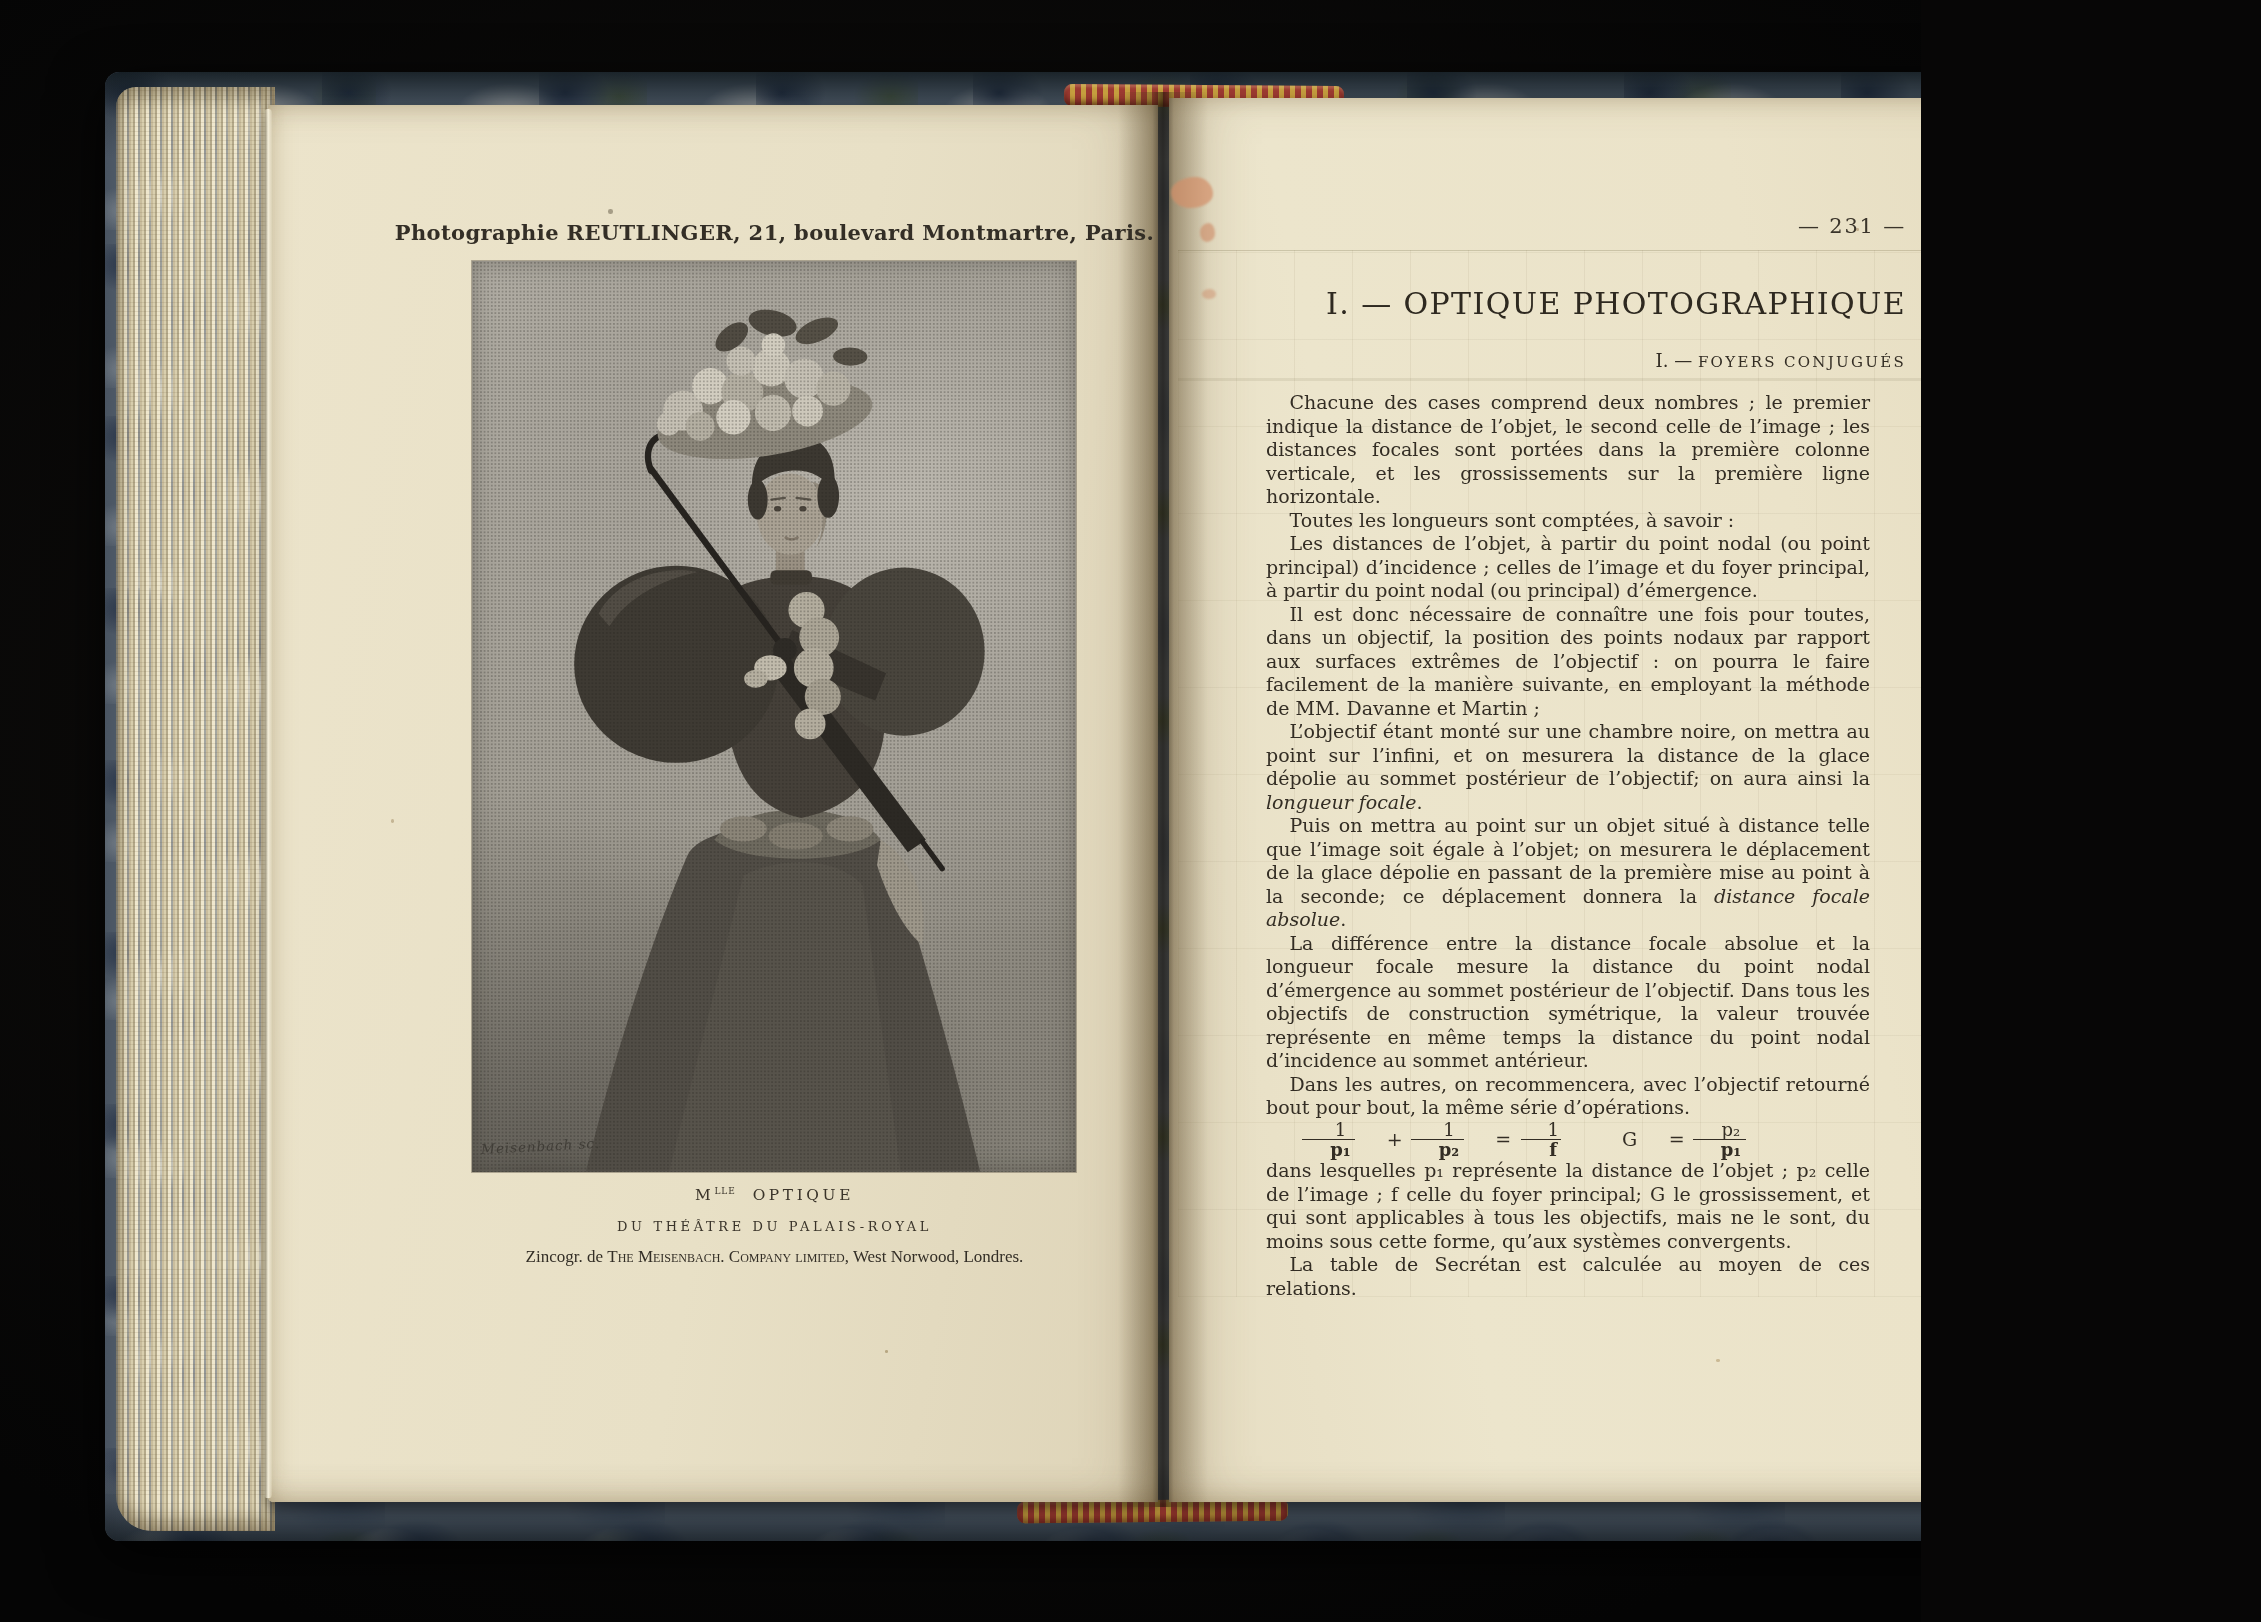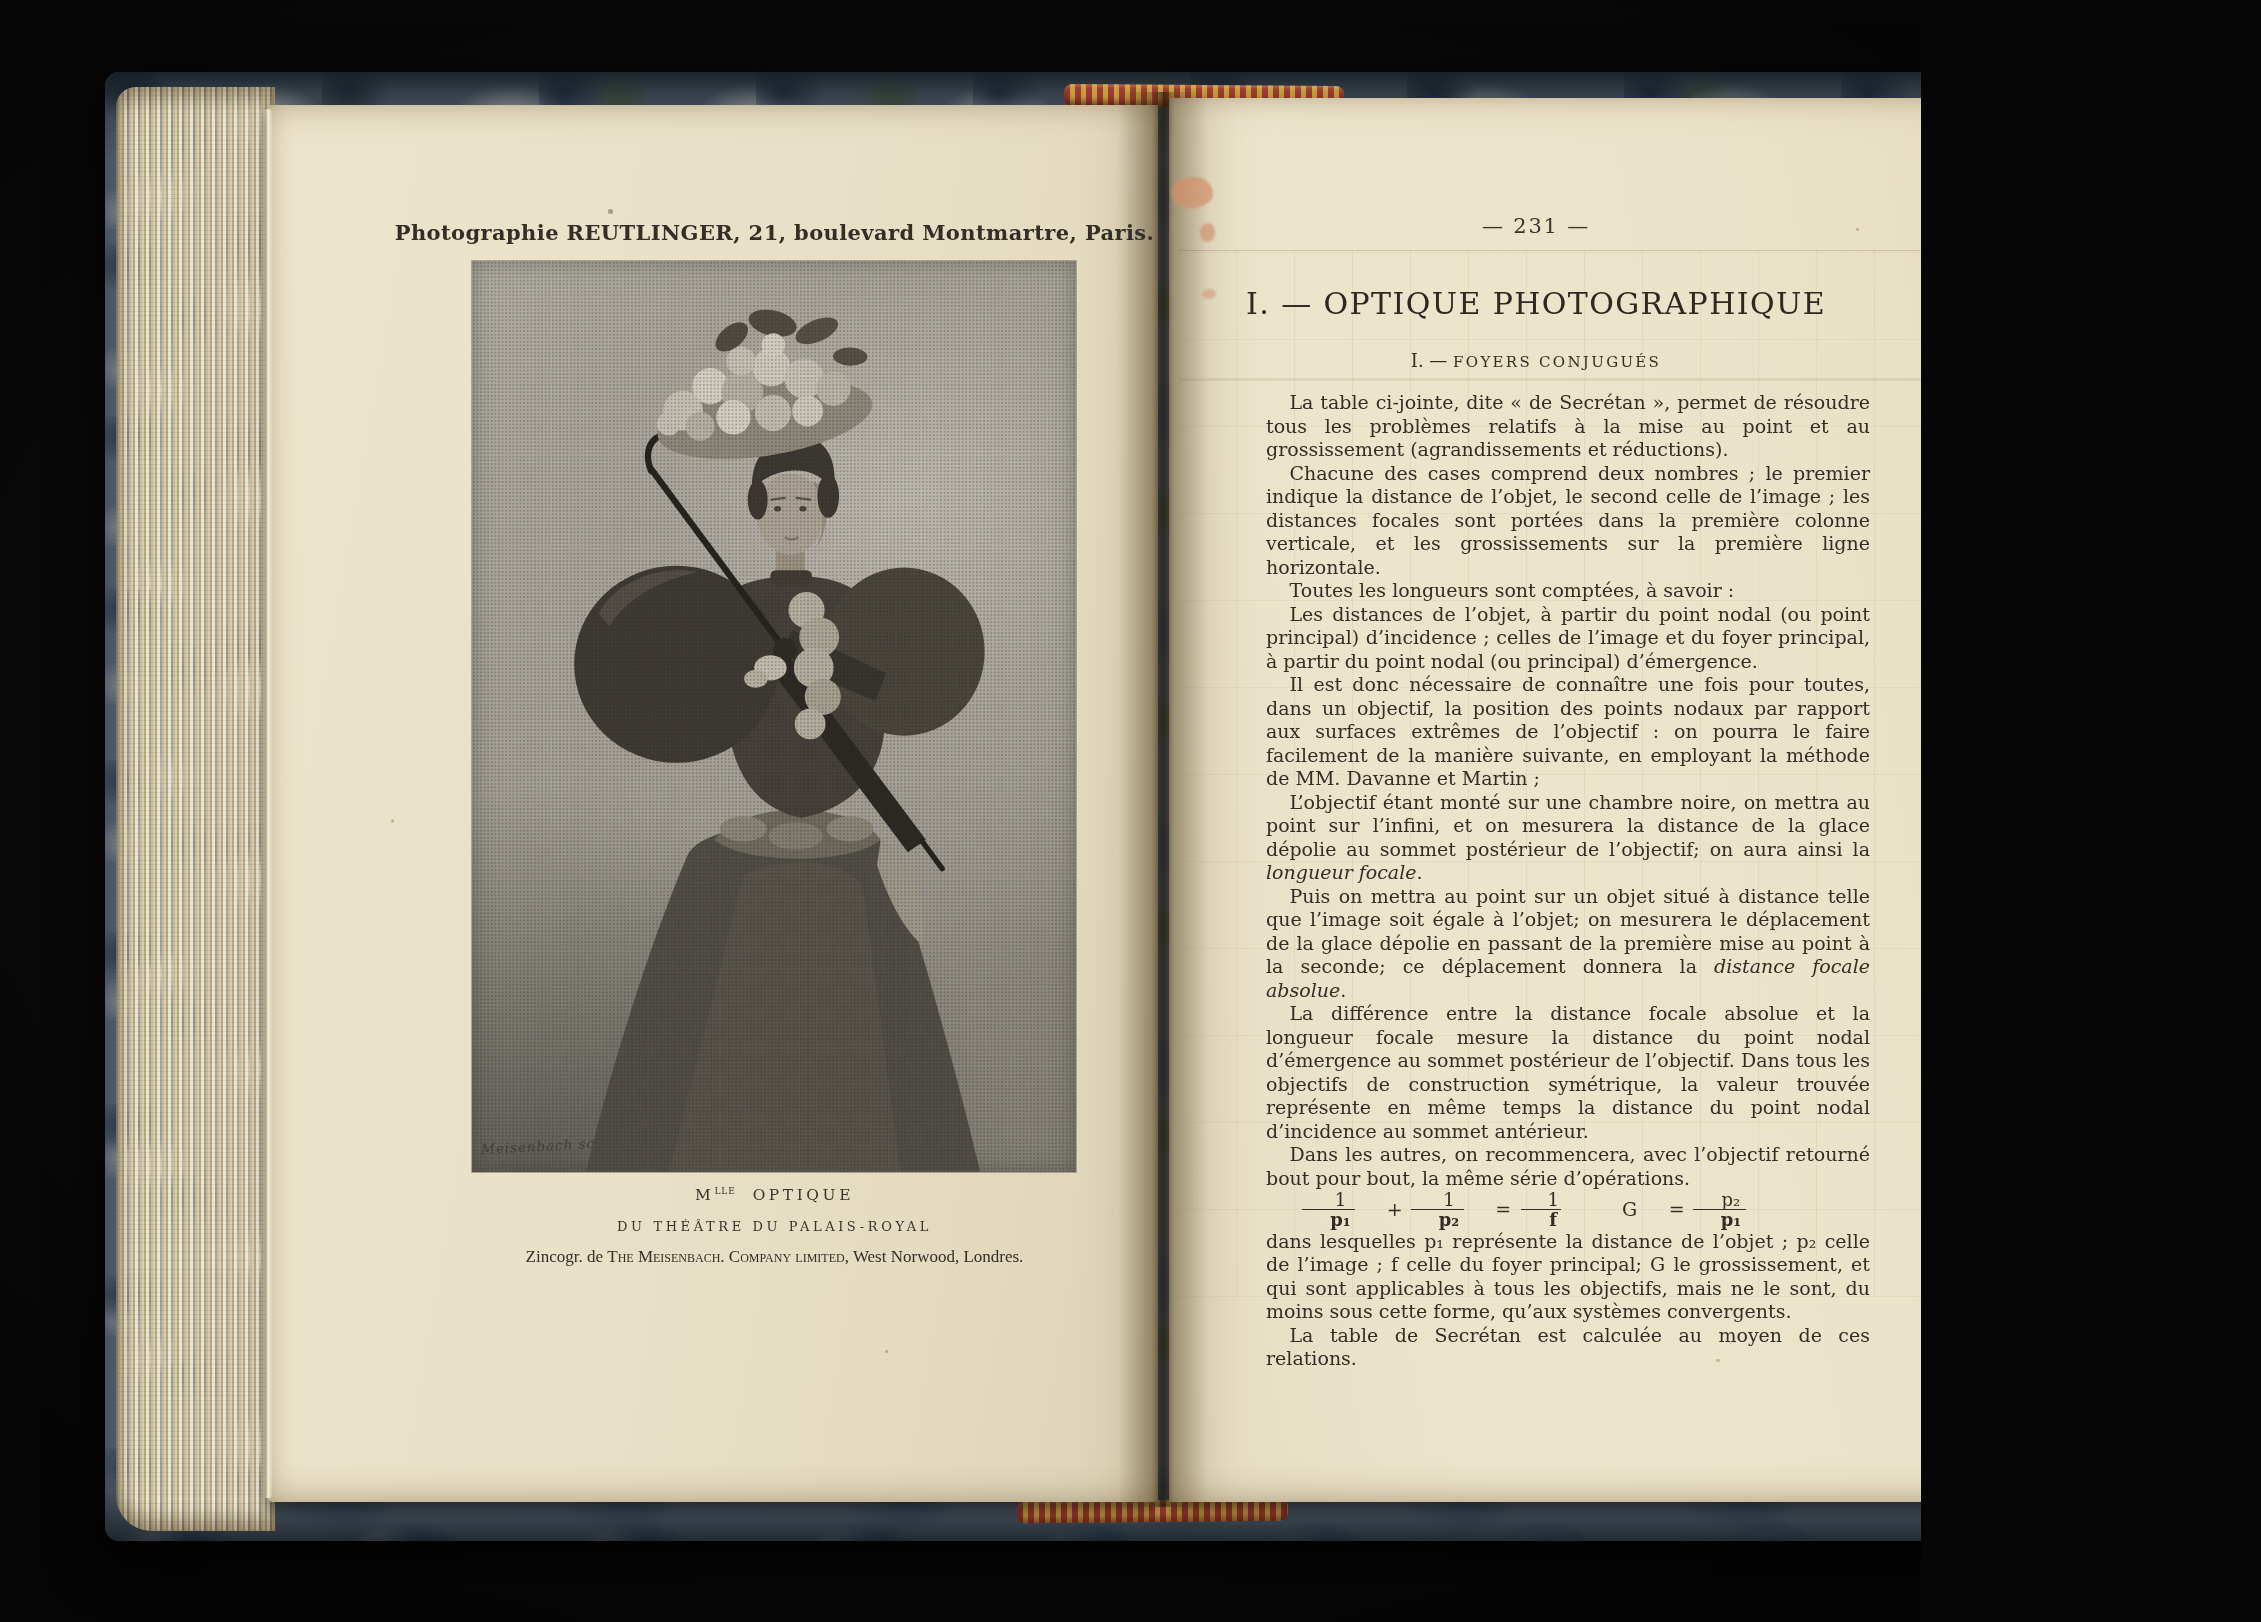--- a/index.html
+++ b/index.html
@@ -95,21 +95,21 @@
       linear-gradient(150deg,#b3afa6 0%,#9d998f 55%,#827e75 100%);
     box-shadow:0 0 0 0.9px rgba(62,56,46,.4), inset 0 0 23.5px rgba(40,36,30,.35);}
   .photo svg{position:absolute;inset:0;}
   .halftone{position:absolute;inset:0;
     background-image:radial-gradient(rgba(32,30,26,.26) 0.9px, rgba(0,0,0,0) 1.2px);
     background-size:3.6px 3.6px;}
   .photo-sig{position:absolute;left:9px;bottom:18px;font-style:italic;font-size:13.6px;
     color:#3d3a34;opacity:.9;transform:rotate(-3deg);letter-spacing:0.9px;}
 
   
-  .rp-center{left:1234px;width:604px;text-align:center;}
+  .rp-center{left:1302px;width:604px;text-align:right;}
   .rp-pageno{top:214px;font-size:21px;letter-spacing:1.8px;color:#3a342a;}
   .rp-title{top:286px;font-size:30px;letter-spacing:1.4px;color:#2e2920;}
   .rp-subtitle{top:350px;font-size:18px;color:#332d24;}
   .rp-subtitle .small{font-size:15px;letter-spacing:2.3px;}
   .rp-body{left:1266px;top:391px;width:604px;font-size:19px;line-height:23.5px;
     text-align:justify;color:#332d24;}
   .rp-body p{margin:0;text-indent:23.5px;}
   .rp-body i{font-style:italic;}
 
   
@@ -249,21 +249,20 @@
     <span>— 231 —</span>
   </div>
   <div class="abs rp-center rp-title">
     <span>I. — OPTIQUE PHOTOGRAPHIQUE</span>
   </div>
   <div class="abs rp-center rp-subtitle">
     <span>I. — </span><span class="small">FOYERS CONJUGUÉS</span>
   </div>
 
   <div class="abs rp-body">
-    <p><span>La table ci-jointe, dite « de Secrétan », permet de résoudre tous les problèmes relatifs à la mise au point et au grossissement (agrandissements et réductions).</span></p>
     <p><span>Chacune des cases comprend deux nombres ; le premier indique la distance de l’objet, le second celle de l’image ; les distances focales sont portées dans la première colonne verticale, et les grossissements sur la première ligne horizontale.</span></p>
     <p><span>Toutes les longueurs sont comptées, à savoir :</span></p>
     <p><span>Les distances de l’objet, à partir du point nodal (ou point principal) d’incidence ; celles de l’image et du foyer principal, à partir du point nodal (ou principal) d’émergence.</span></p>
     <p><span>Il est donc nécessaire de connaître une fois pour toutes, dans un objectif, la position des points nodaux par rapport aux surfaces extrêmes de l’objectif : on pourra le faire facilement de la manière suivante, en employant la méthode de MM. Davanne et Martin ;</span></p>
     <p><span>L’objectif étant monté sur une chambre noire, on mettra au point sur l’infini, et on mesurera la distance de la glace dépolie au sommet postérieur de l’objectif; on aura ainsi la </span><i>longueur focale</i><span>.</span></p>
     <p><span>Puis on mettra au point sur un objet situé à distance telle que l’image soit égale à l’objet; on mesurera le déplacement de la glace dépolie en passant de la première mise au point à la seconde; ce déplacement donnera la </span><i>distance focale absolue</i><span>.</span></p>
     <p><span>La différence entre la distance focale absolue et la longueur focale mesure la distance du point nodal d’émergence au sommet postérieur de l’objectif. Dans tous les objectifs de construction symétrique, la valeur trouvée représente en même temps la distance du point nodal d’incidence au sommet antérieur.</span></p>
     <p><span>Dans les autres, on recommencera, avec l’objectif retourné bout pour bout, la même série d’opérations.</span></p>
     <p>
       <span class="formula">

